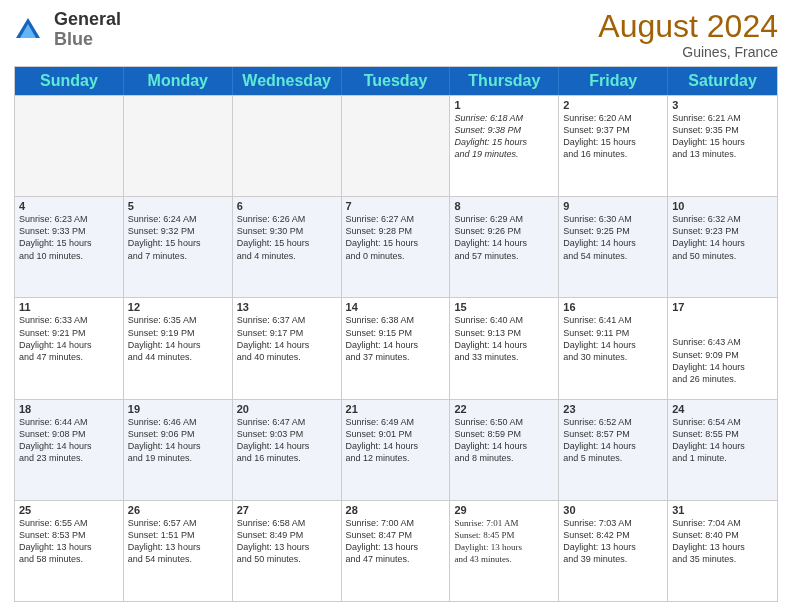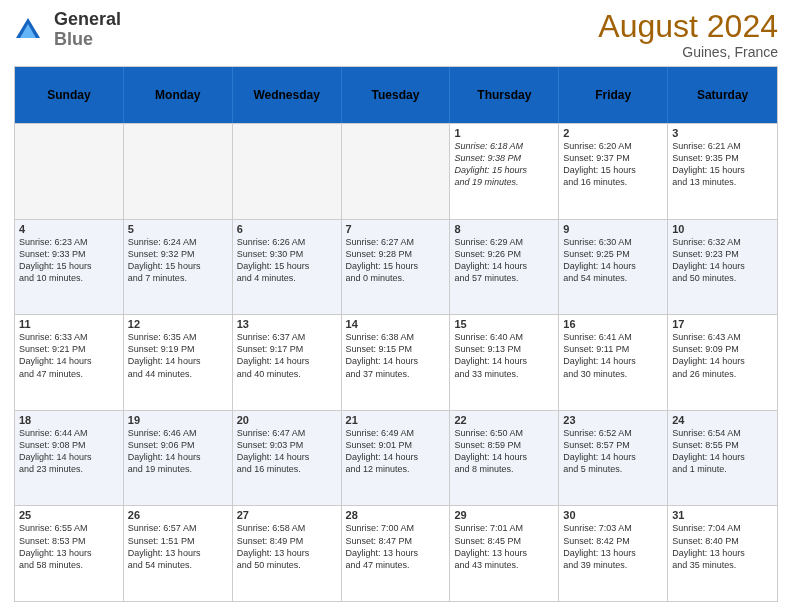--- a/index.html
+++ b/index.html
@@ -58,24 +58,24 @@
       display: flex;
       flex-direction: column;
       border: 1px solid #ccc;
     }
     .cal-header-row {
       display: grid;
       grid-template-columns: repeat(7, 1fr);
       background: #1565c0;
     }
     .cal-header-cell {
-      color: #000000;
-      font-size: 12px;
+      color: #5eead4;
+      font-size: 16px;
       font-weight: bold;
-      padding: 21px 4px;
+      padding: 5px 4px;
       text-align: center;
       border-right: 1px solid #2979cc;
     }
     .cal-header-cell:last-child { border-right: none; }
     .cal-body {
       display: flex;
       flex-direction: column;
       flex: 1;
     }
     .cal-row {
@@ -256,21 +256,21 @@
           </div>
           <div class="cal-cell">
             <div class="day-number">16</div>
             <div class="day-info" style="white-space: pre-line;">Sunrise: 6:41 AM
 Sunset: 9:11 PM
 Daylight: 14 hours
 and 30 minutes.</div>
           </div>
           <div class="cal-cell">
             <div class="day-number">17</div>
-            <div class="day-info" style="white-space: pre-line;">Sunrise: 6:43 AM
+            <div class="day-info" style="white-space: pre-line; margin-top: 22px;">Sunrise: 6:43 AM
 Sunset: 9:09 PM
 Daylight: 14 hours
 and 26 minutes.</div>
           </div>
         </div>
         <div class="cal-row">
           <div class="cal-cell alt-row">
             <div class="day-number">18</div>
             <div class="day-info" style="white-space: pre-line;">Sunrise: 6:44 AM
 Sunset: 9:08 PM
@@ -344,21 +344,21 @@
           </div>
           <div class="cal-cell">
             <div class="day-number">28</div>
             <div class="day-info" style="white-space: pre-line;">Sunrise: 7:00 AM
 Sunset: 8:47 PM
 Daylight: 13 hours
 and 47 minutes.</div>
           </div>
           <div class="cal-cell">
             <div class="day-number">29</div>
-            <div class="day-info" style="white-space: pre-line;">Sunrise: 7:01 AM
+            <div class="day-info" style="white-space: pre-line; font-family: Liberation Serif, serif;">Sunrise: 7:01 AM
 Sunset: 8:45 PM
 Daylight: 13 hours
 and 43 minutes.</div>
           </div>
           <div class="cal-cell">
             <div class="day-number">30</div>
             <div class="day-info" style="white-space: pre-line;">Sunrise: 7:03 AM
 Sunset: 8:42 PM
 Daylight: 13 hours
 and 39 minutes.</div>

